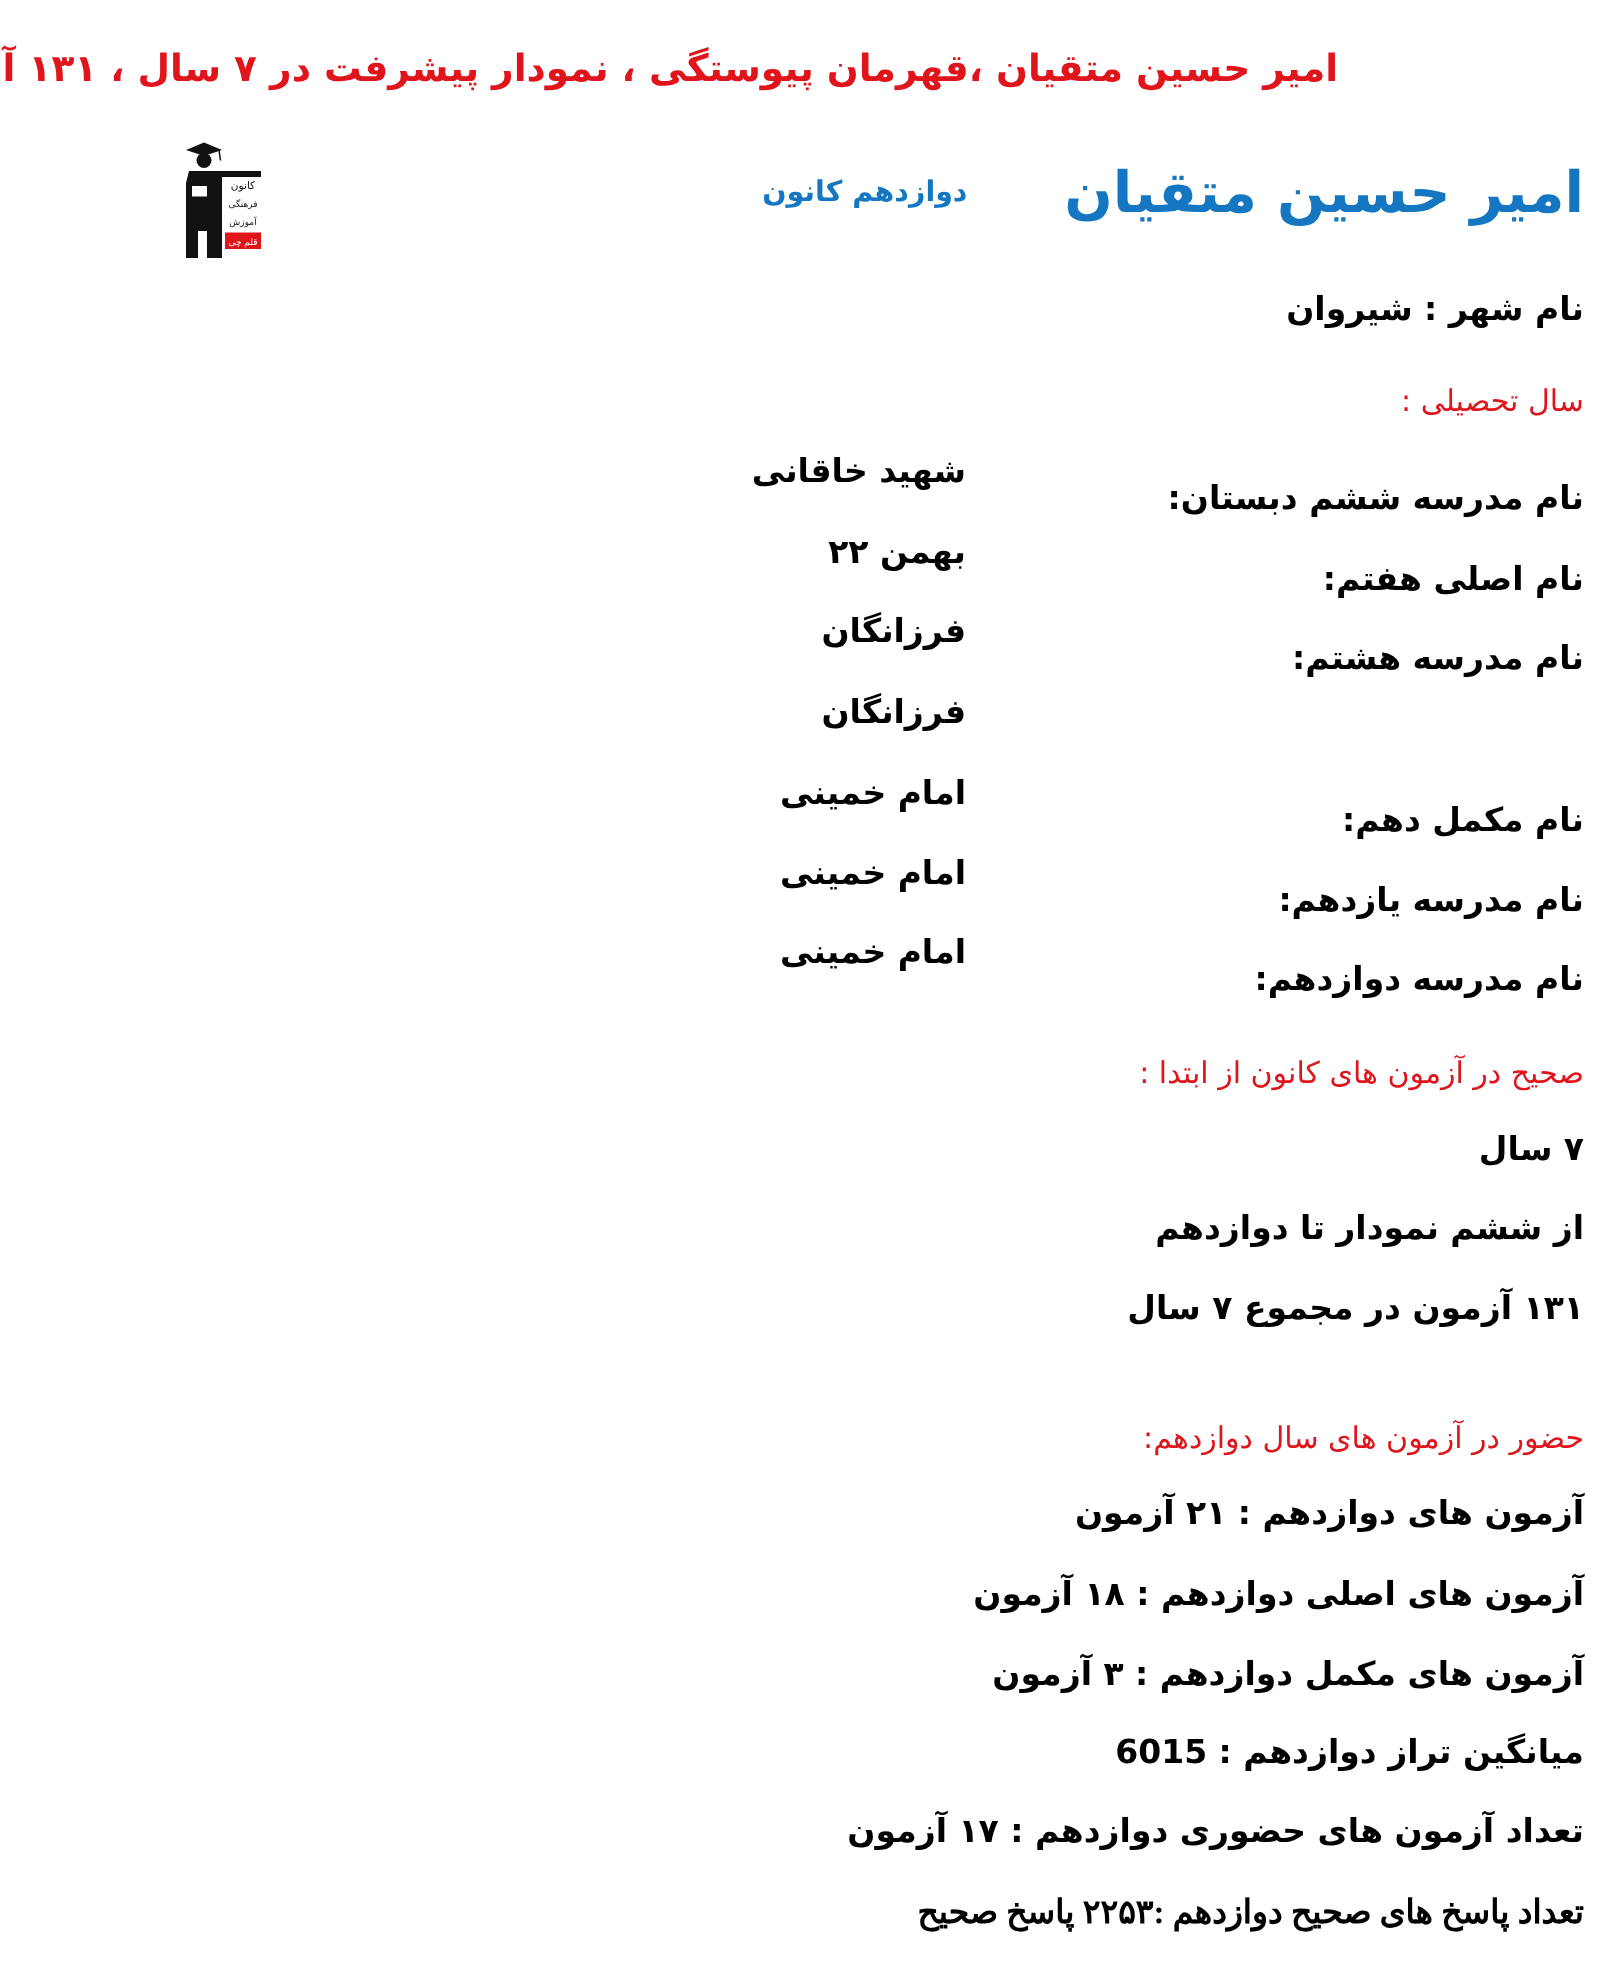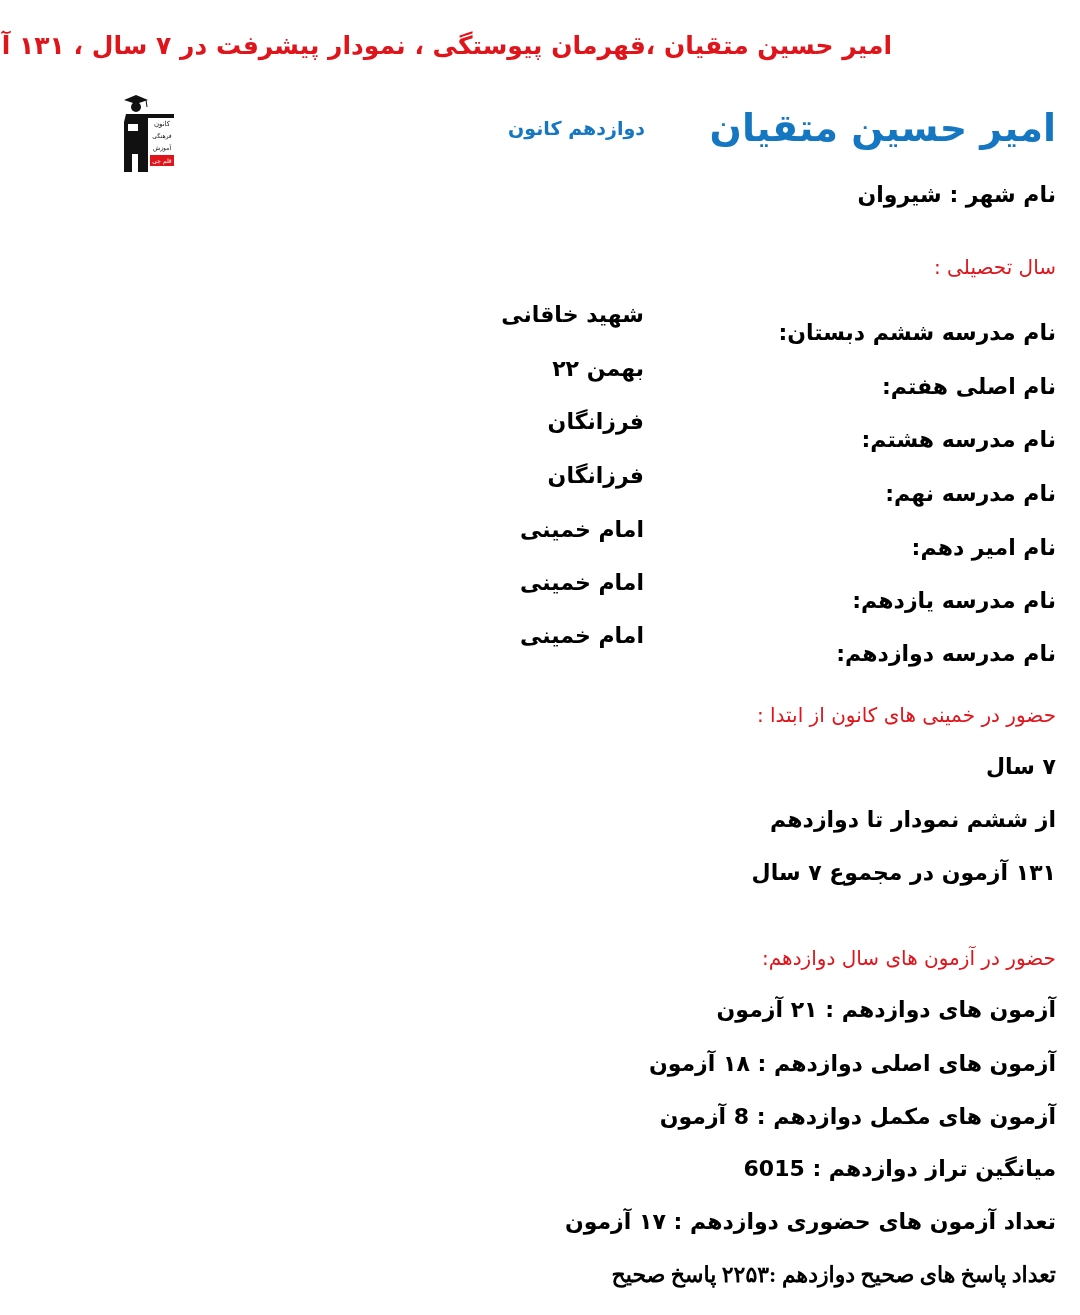--- a/index.html
+++ b/index.html
@@ -119,57 +119,56 @@
     <text x="44" y="46" font-size="6" fill="#111" text-anchor="middle" font-family="DejaVu Sans, sans-serif">فرهنگی</text>
     <text x="44" y="58" font-size="6" fill="#111" text-anchor="middle" font-family="DejaVu Sans, sans-serif">آموزش</text>
     <rect x="32" y="63" width="24" height="11" fill="#e0141b"></rect>
     <text x="44" y="71" font-size="6" fill="#ffffff" text-anchor="middle" font-family="DejaVu Sans, sans-serif">قلم چی</text>
   </svg>
 </div>
 
 <div class="student-name">امیر حسین متقیان</div>
 <div class="student-grade">دوازدهم کانون</div>
 
-<div class="row" style="top:178px;text-align:center;">نام شهر : شیروان</div>
+<div class="row" style="top:190px;text-align:center;">نام شهر : شیروان</div>
 
 <div class="row red-heading" style="top:250px;">سال تحصیلی :</div>
 
 <div class="school-row" style="top:298px;">
   <span class="label">نام مدرسه ششم دبستان:</span>
   <span class="value">شهید خاقانی</span>
 </div>
 <div class="school-row" style="top:352px;">
   <span class="label">نام اصلی هفتم:</span>
   <span class="value">بهمن ۲۲</span>
 </div>
 <div class="school-row" style="top:405px;">
   <span class="label">نام مدرسه هشتم:</span>
   <span class="value">فرزانگان</span>
 </div>
 <div class="school-row" style="top:459px;">
-  <span class="label">نام مدرسه نهم:</span>
   <span class="value">فرزانگان</span>
 </div>
 <div class="school-row" style="top:513px;">
-  <span class="label">نام امیر دهم:</span>
+  <span class="label">نام مکمل دهم:</span>
   <span class="value">امام خمینی</span>
 </div>
 <div class="school-row" style="top:566px;">
   <span class="label">نام مدرسه یازدهم:</span>
   <span class="value">امام خمینی</span>
 </div>
 <div class="school-row" style="top:619px;">
   <span class="label">نام مدرسه دوازدهم:</span>
   <span class="value">امام خمینی</span>
 </div>
 
-<div class="row red-heading" style="top:698px;">حضور در خمینی های کانون از ابتدا :</div>
+<div class="row red-heading" style="top:698px;">صحیح در آزمون های کانون از ابتدا :</div>
 <div class="row" style="top:750px;">۷ سال</div>
 <div class="row" style="top:803px;">از ششم نمودار تا دوازدهم</div>
 <div class="row" style="top:856px;">۱۳۱ آزمون در مجموع ۷ سال</div>
 
 <div class="row red-heading" style="top:941px;">حضور در آزمون های سال دوازدهم:</div>
 <div class="row" style="top:993px;">آزمون های دوازدهم : ۲۱ آزمون</div>
 <div class="row" style="top:1047px;">آزمون های اصلی دوازدهم : ۱۸ آزمون</div>
-<div class="row" style="top:1100px;">آزمون های مکمل دوازدهم : 8 آزمون</div>
+<div class="row" style="top:1100px;">آزمون های مکمل دوازدهم : ۳ آزمون</div>
 <div class="row" style="top:1152px;">میانگین تراز دوازدهم : 6015</div>
 <div class="row" style="top:1205px;">تعداد آزمون های حضوری دوازدهم : ۱۷ آزمون</div>
 <div class="row" style="top:1258px;font-family:Liberation Serif, serif;">تعداد پاسخ های صحیح دوازدهم :۲۲۵۳ پاسخ صحیح</div>
 
 </body></html>

